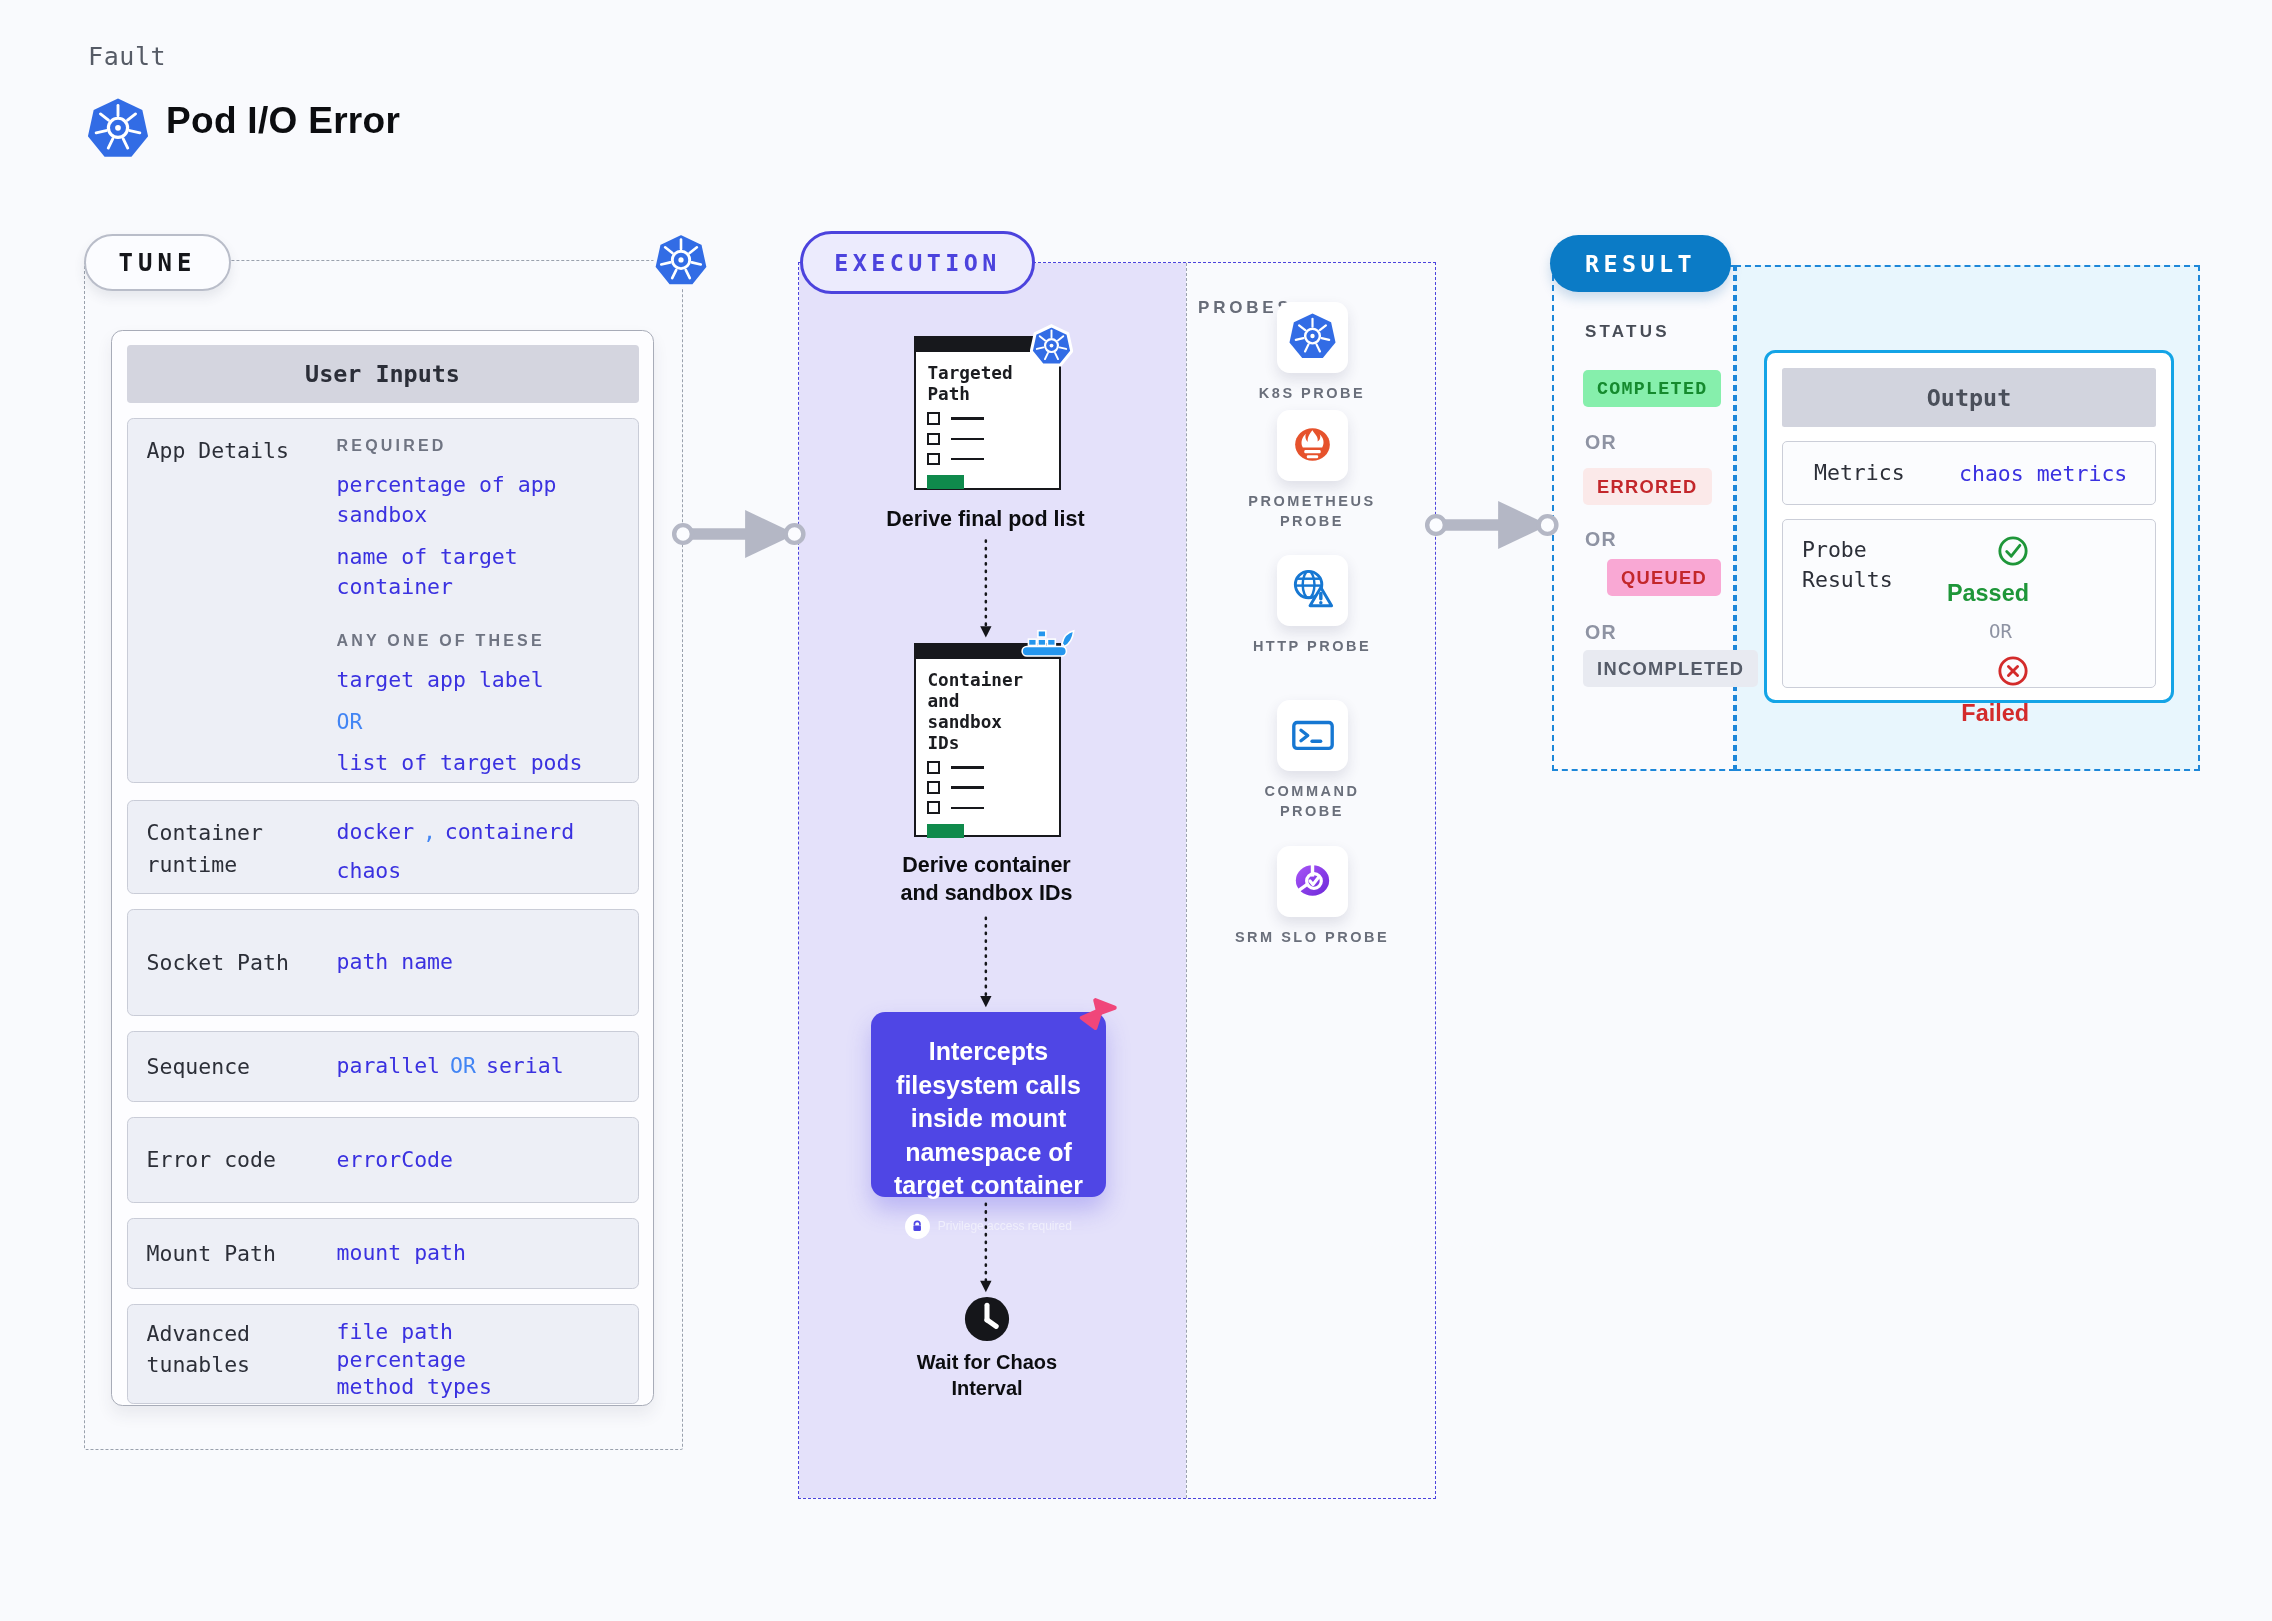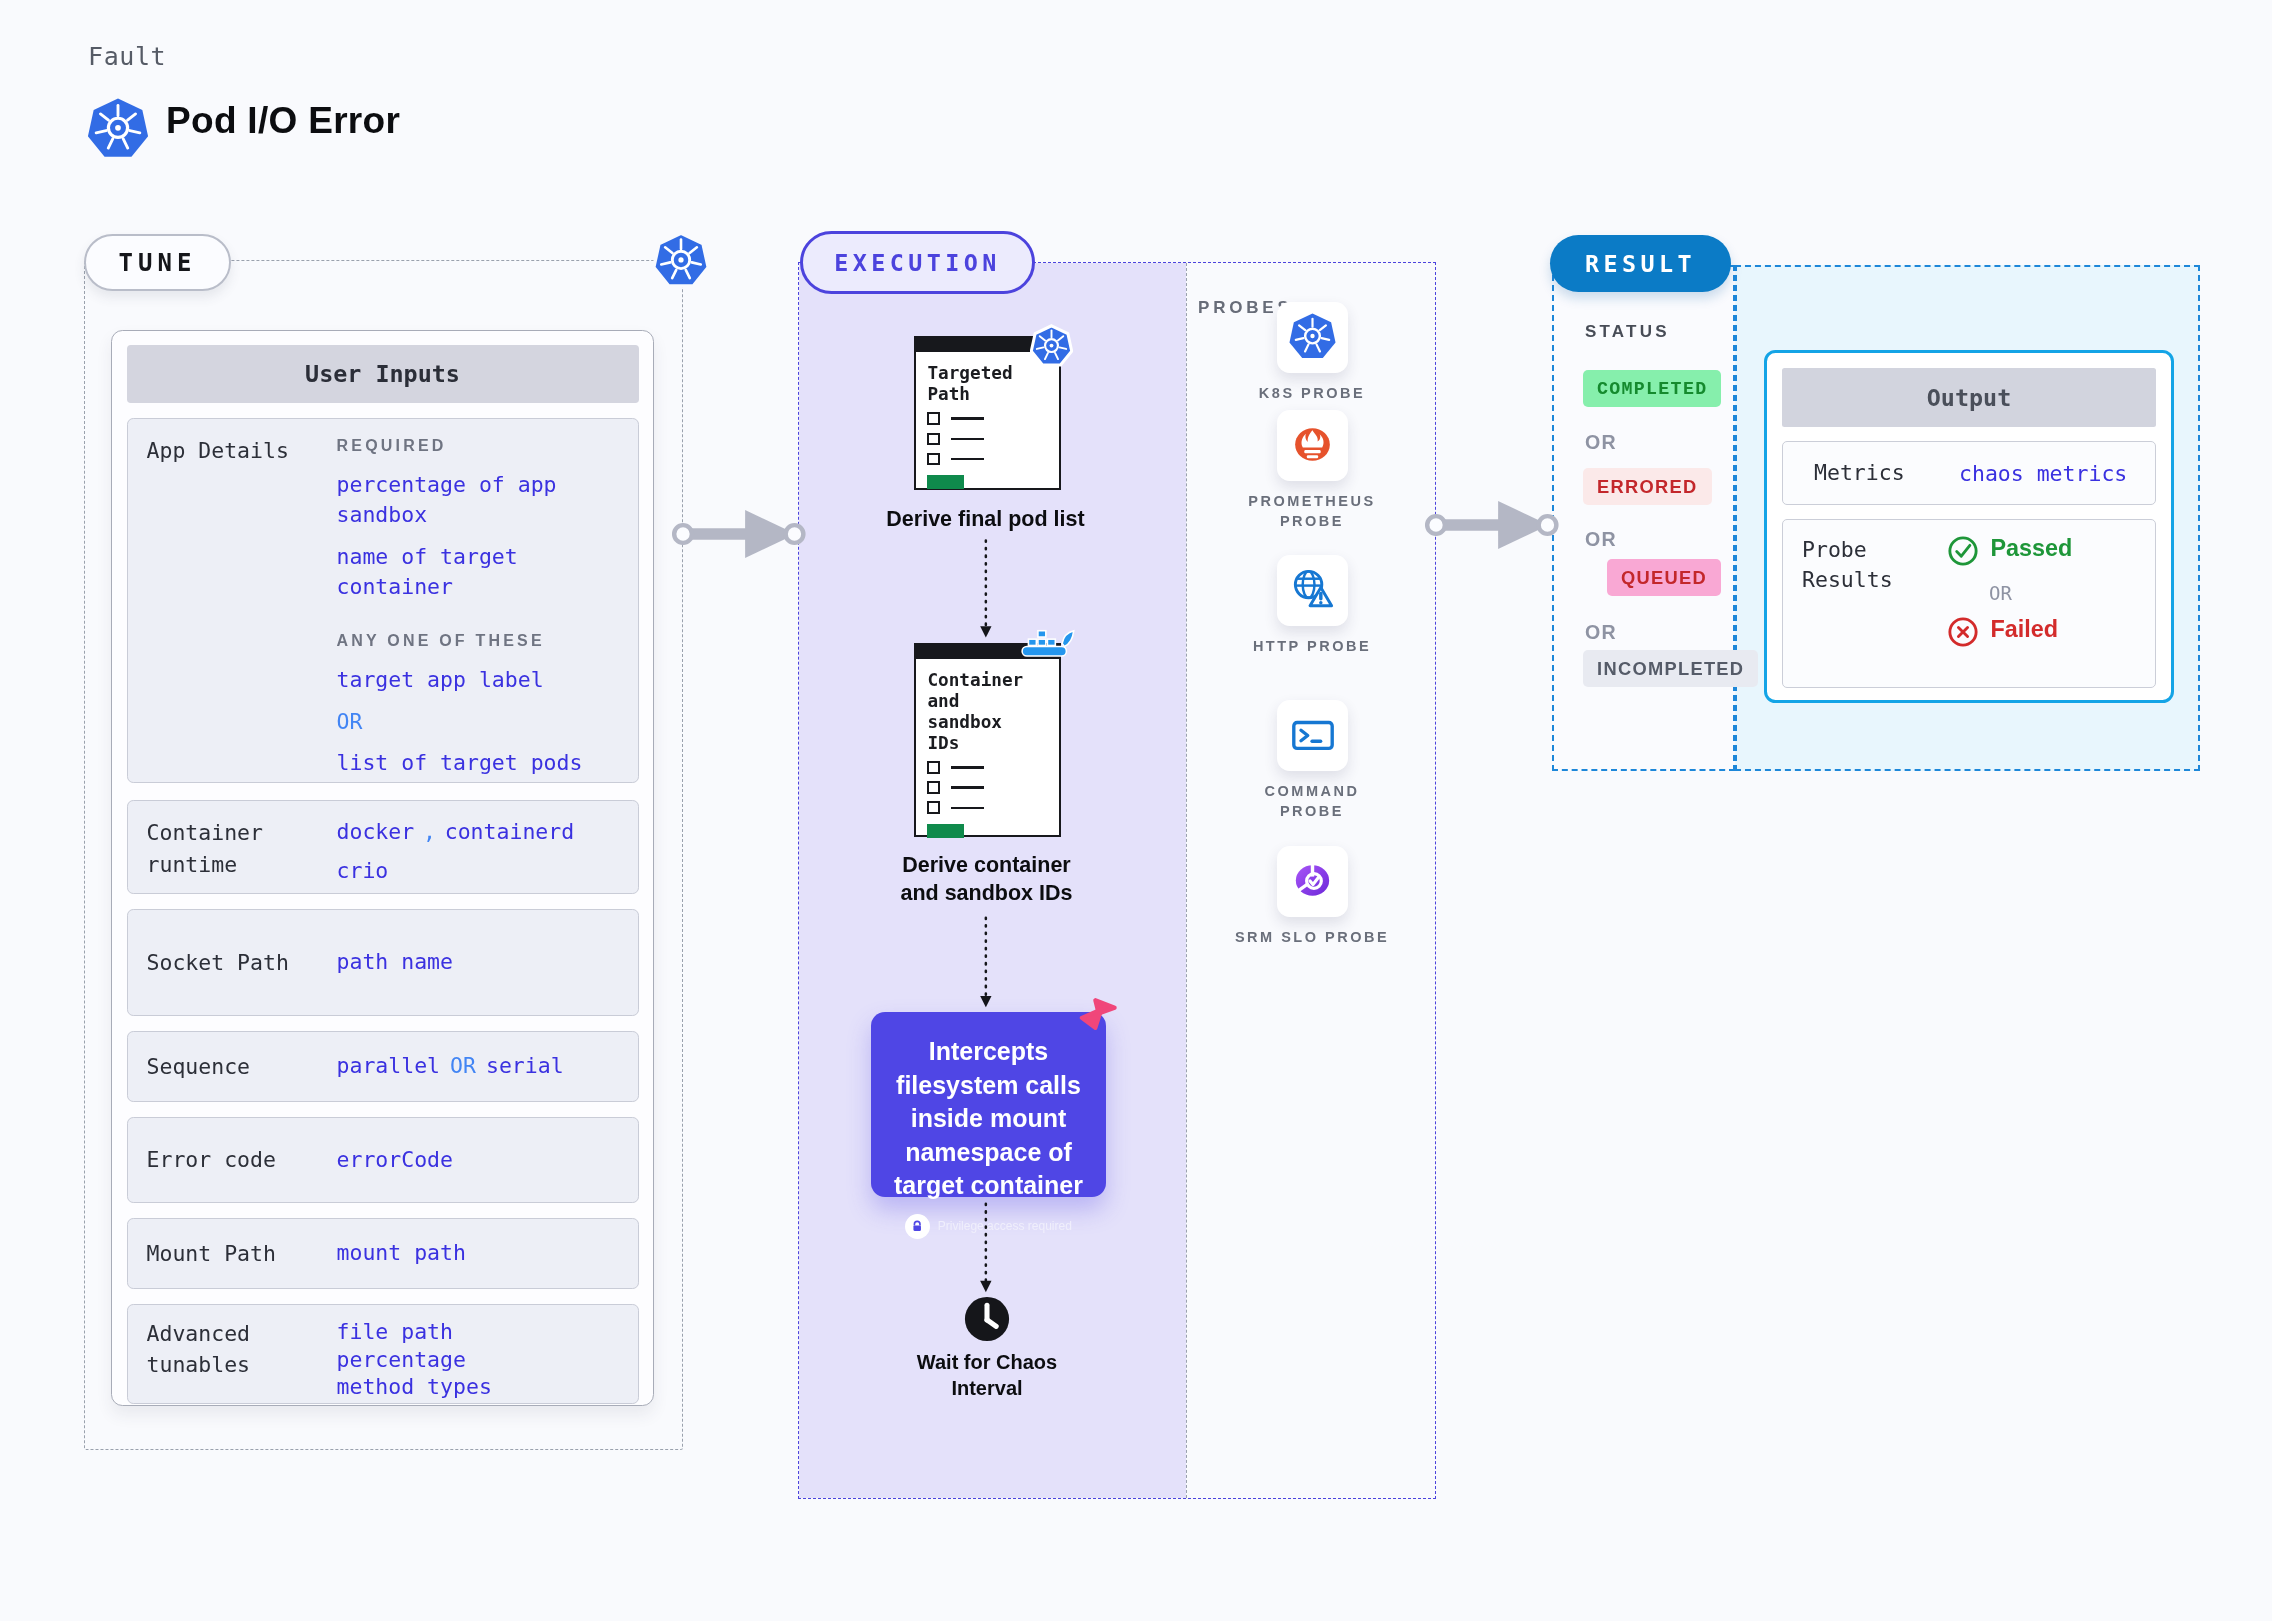--- a/index.html
+++ b/index.html
@@ -113,21 +113,21 @@
     border:3.2px solid #14a4e6;border-radius:11.4px;box-sizing:border-box;padding:15px;z-index:3;}
   .output-head{height:59px;background:#d2d4de;border-radius:2.5px;display:flex;align-items:center;
     justify-content:center;font-family:"DejaVu Sans Mono",monospace;font-weight:bold;
     font-size:23.4px;color:#4a4f5a;}
   .output-row{margin-top:14px;border:1.3px solid #cbced8;border-radius:5px;background:#fbfcfe;
     box-sizing:border-box;display:flex;padding:15px 19px;}
   .output-row.center{align-items:center;padding-left:31px;}
   .out-label{flex:0 0 145px;font-family:"DejaVu Sans Mono",monospace;font-size:21.5px;
     color:#2c2f38;line-height:1.4;}
   .out-value{font-family:"DejaVu Sans Mono",monospace;font-size:21.5px;color:#3a31e0;cursor:pointer;}
-  .pr-line{display:flex;align-items:flex-start;gap:11.4px;}
+  .pr-line{display:flex;align-items:flex-end;gap:11.4px;flex-direction:column;}
   .pr-passed{color:#1e9639;font-weight:bold;font-size:23.4px;}
   .pr-failed{color:#d32b2b;font-weight:bold;font-size:23.4px;}
   .pr-or{font-family:"DejaVu Sans Mono",monospace;font-size:19px;color:#8e93a3;margin:12.6px 0 12.6px 42px;}
 </style>
 </head>
 <body>
 
 <div class="stage">
 
   <div class="eyebrow">Fault</div>
@@ -187,21 +187,21 @@
         <div class="link-value">list of target pods</div>
       </div>
     </div>
 
     <div class="ui-row" style="top:469px;height:94px;">
       <div class="row-label">Container runtime</div>
       <div class="row-values">
         <div class="v-line">
           <span>docker</span><span class="sep">,</span><span>containerd</span>
         </div>
-        <div class="v-line">crio</div>
+        <div class="v-line">chaos</div>
       </div>
     </div>
 
     <div class="ui-row center" style="top:578px;height:107px;">
       <div class="row-label">Socket Path</div>
       <div class="row-values">path name</div>
     </div>
 
     <div class="ui-row center" style="top:700px;height:71px;">
       <div class="row-label">Sequence</div>

